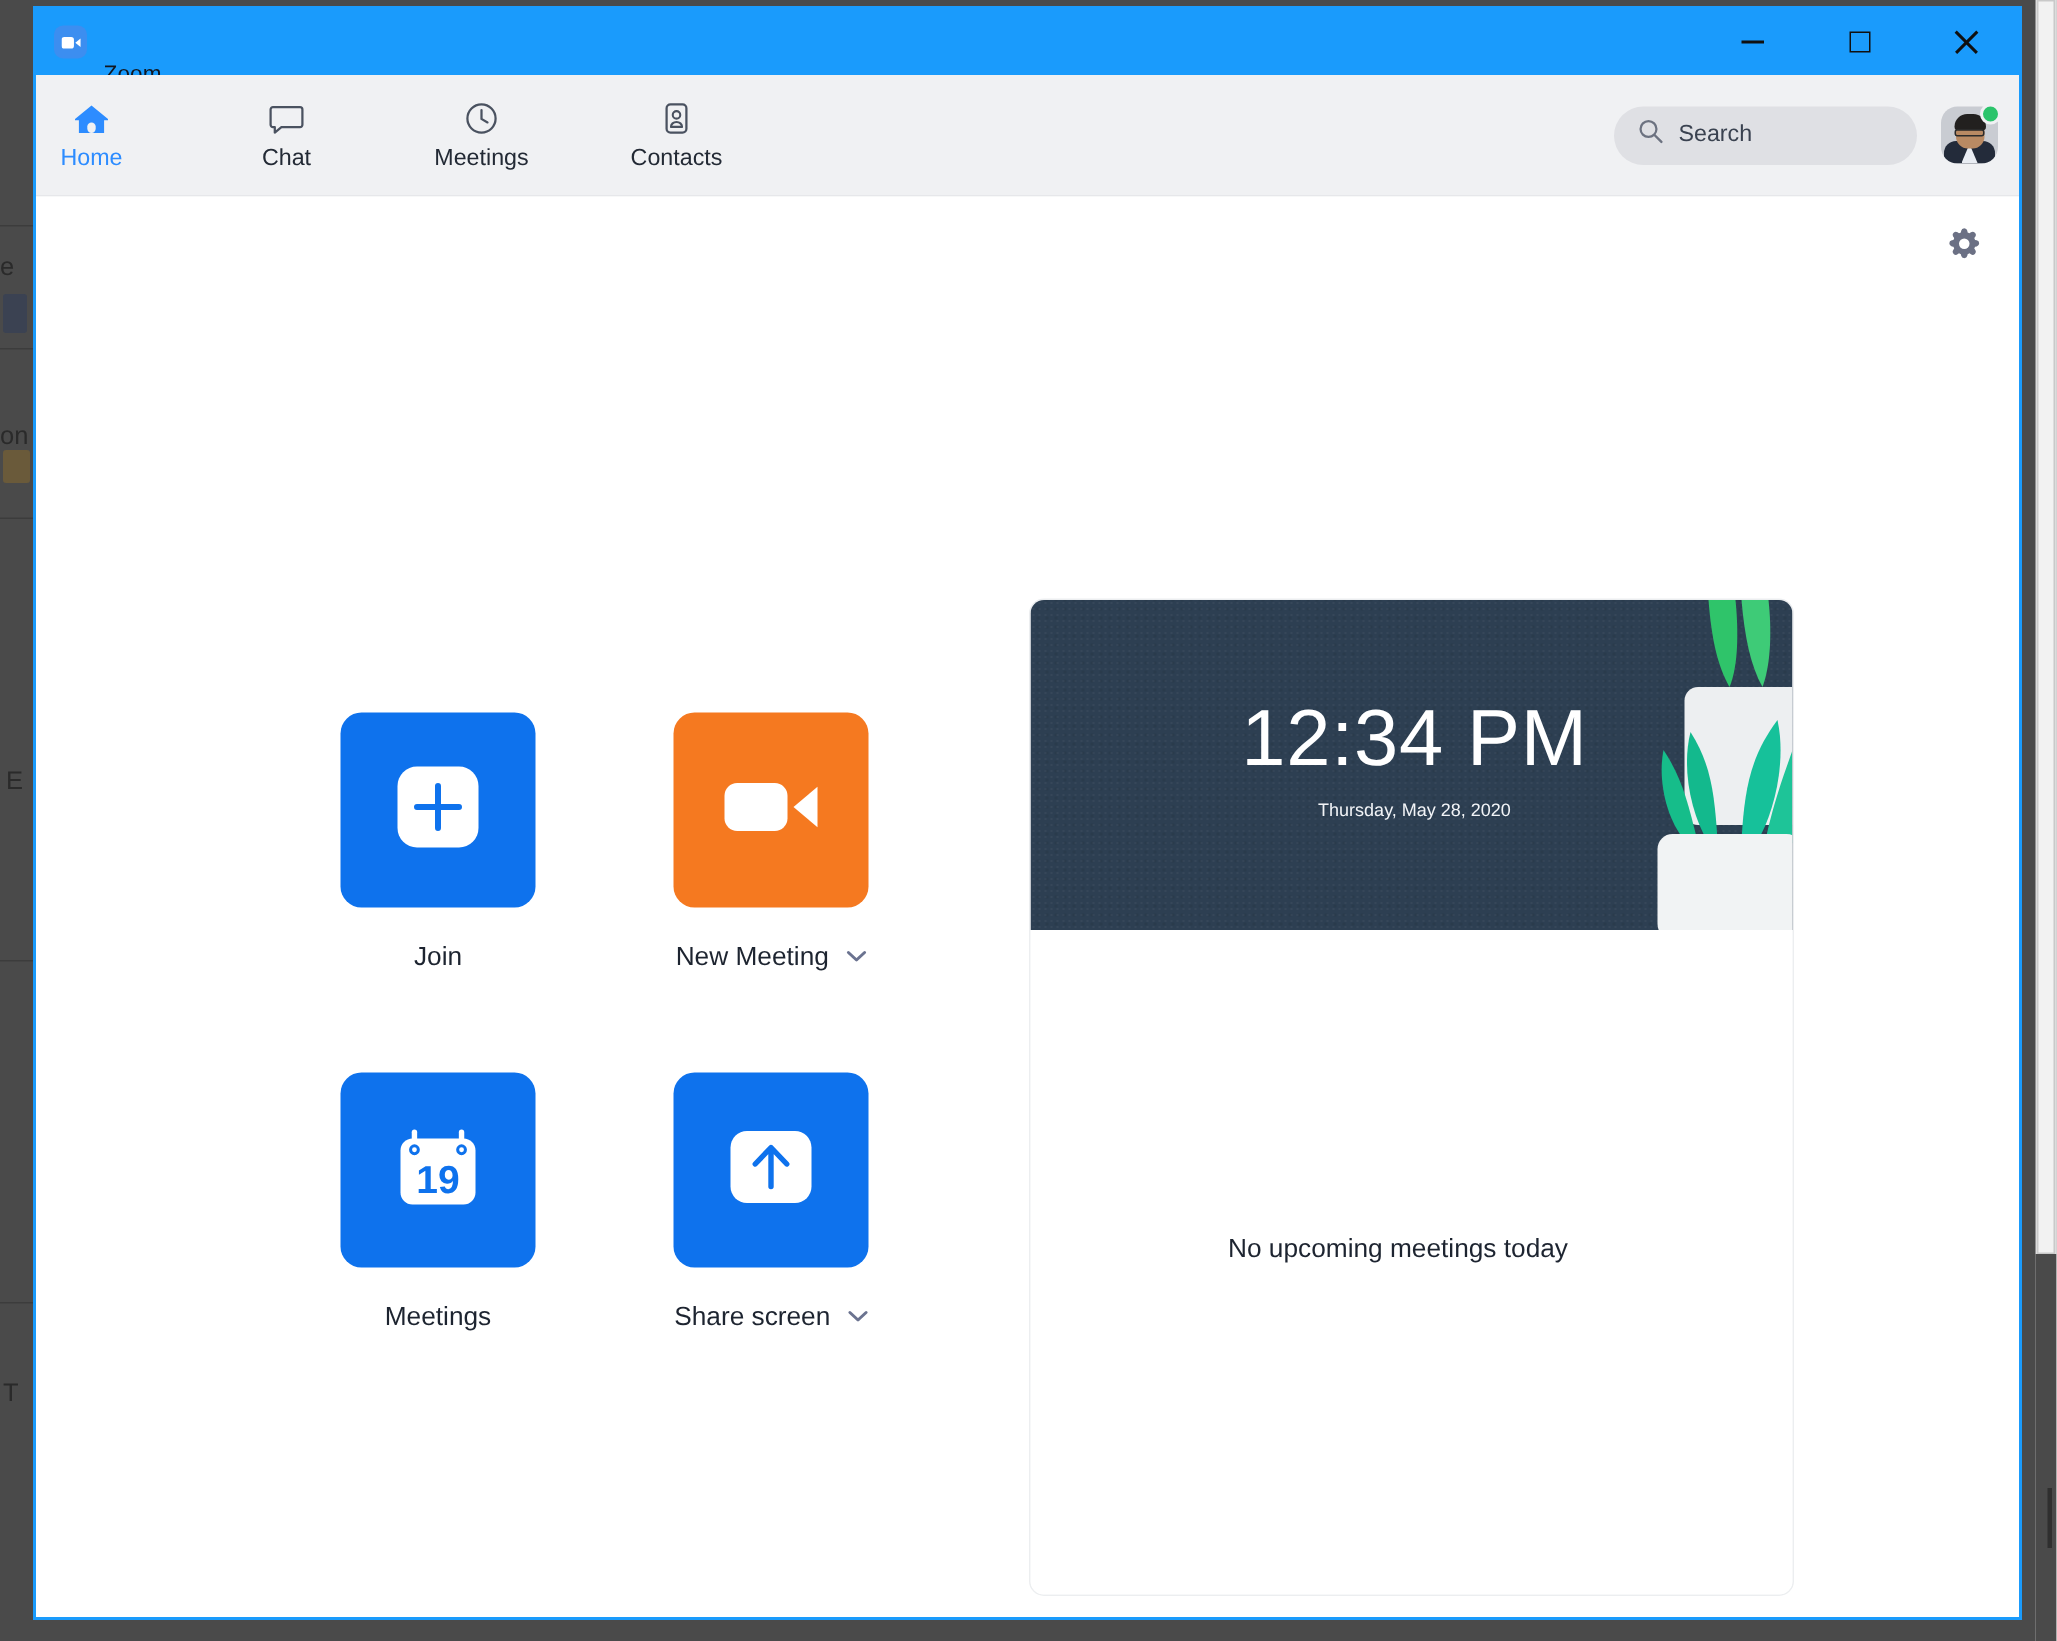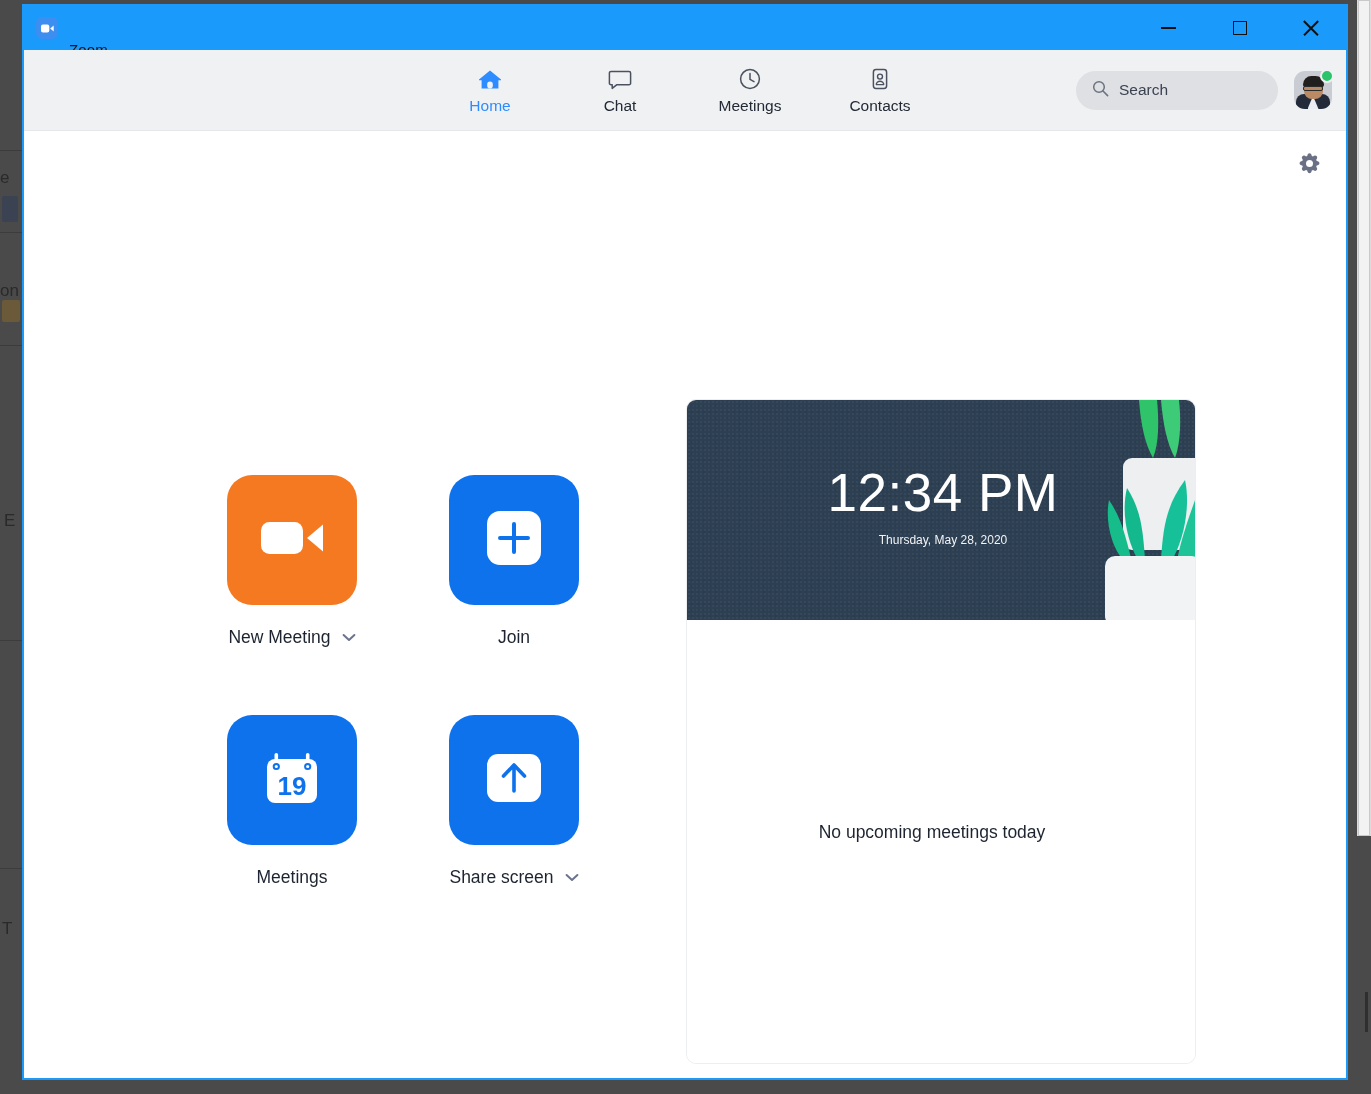--- a/index.html
+++ b/index.html
@@ -162,21 +162,21 @@
     align-items: center;
     position: relative;
     flex: 0 0 auto;
     border-bottom: 1px solid #e6e7ea;
   }
   #nav-tabs {
     position: absolute;
     left: 0;
     right: 0;
     display: flex;
-    justify-content: center;
+    justify-content: flex-start;
     gap: 56px;
   }
   .nav-tab {
     display: flex;
     flex-direction: column;
     align-items: center;
     gap: 5px;
     cursor: default;
     width: 74px;
   }
@@ -330,21 +330,21 @@
   }
   .action-cell {
     display: flex;
     flex-direction: column;
     align-items: center;
     cursor: default;
   }
   .action-tile {
     width: 130px;
     height: 130px;
-    border-radius: 25px;
+    border-radius: 14px;
     display: flex;
     align-items: center;
     justify-content: center;
   }
   .tile-orange { background: #f57920; }
   .tile-blue   { background: #0e72ed; }
   .action-label-row {
     margin-top: 22px;
     display: flex;
     align-items: center;
@@ -557,49 +557,49 @@
             <circle cx="12.5" cy="12.5" r="3.5" fill="#ffffff"></circle>
           </svg>
         </span>
       </div>
 
       <div id="home-body">
 
         <div id="action-grid">
 
           <div class="action-cell">
+            <div class="action-tile tile-blue">
+              <span>
+                <svg width="58" height="58" viewBox="0 0 58 58" aria-hidden="true">
+                  <rect x="2" y="2" width="54" height="54" rx="13" fill="#ffffff"></rect>
+                  <path d="M29 15 V43 M15 29 H43" stroke="#0e72ed" stroke-width="4" stroke-linecap="round"></path>
+                </svg>
+              </span>
+            </div>
+            <div class="action-label-row">
+              <span class="action-label">Join</span>
+            </div>
+          </div>
+
+          <div class="action-cell">
             <div class="action-tile tile-orange">
               <span>
                 <svg width="66" height="44" viewBox="0 0 66 44" aria-hidden="true">
                   <rect x="2" y="6" width="42" height="32" rx="8.5" fill="#ffffff"></rect>
                   <path d="M48 22 L64 8.5 L64 35.5 Z" fill="#ffffff"></path>
                 </svg>
               </span>
             </div>
             <div class="action-label-row">
               <span class="action-label">New Meeting</span>
               <span class="chevron">
                 <svg width="14" height="9" viewBox="0 0 14 9" aria-hidden="true">
                   <path d="M1.6 2 L7 7 L12.4 2" fill="none" stroke="#6b7390" stroke-width="2" stroke-linecap="round" stroke-linejoin="round"></path>
                 </svg>
               </span>
-            </div>
-          </div>
-
-          <div class="action-cell">
-            <div class="action-tile tile-blue">
-              <span>
-                <svg width="58" height="58" viewBox="0 0 58 58" aria-hidden="true">
-                  <rect x="2" y="2" width="54" height="54" rx="13" fill="#ffffff"></rect>
-                  <path d="M29 15 V43 M15 29 H43" stroke="#0e72ed" stroke-width="4" stroke-linecap="round"></path>
-                </svg>
-              </span>
-            </div>
-            <div class="action-label-row">
-              <span class="action-label">Join</span>
             </div>
           </div>
 
           <div class="action-cell">
             <div class="action-tile tile-blue">
               <span>
                 <svg width="62" height="62" viewBox="0 0 62 62" aria-hidden="true">
                   <rect x="13.5" y="6" width="3.6" height="10" rx="1.8" fill="#ffffff"></rect>
                   <rect x="44.9" y="6" width="3.6" height="10" rx="1.8" fill="#ffffff"></rect>
                   <rect x="6" y="12" width="50" height="44" rx="8" fill="#ffffff"></rect>

